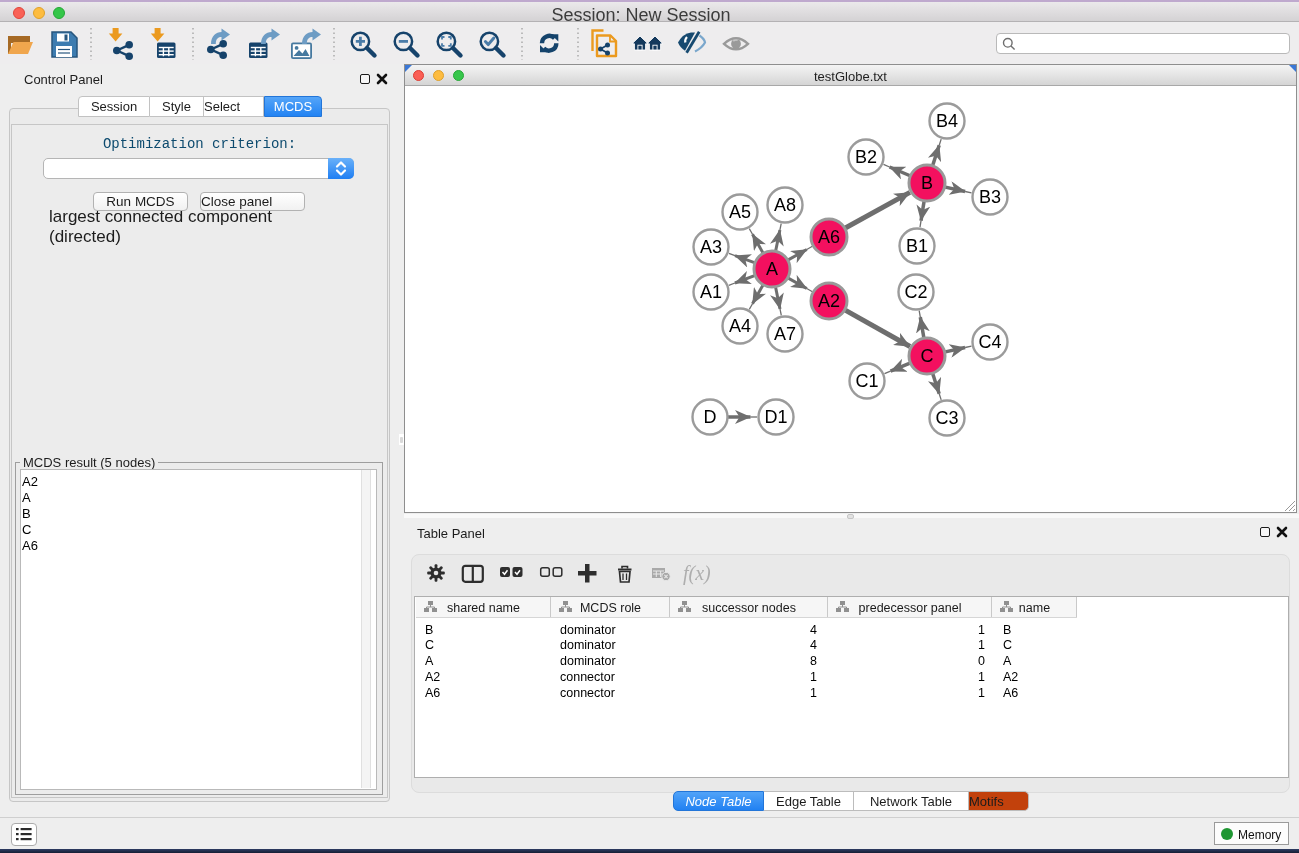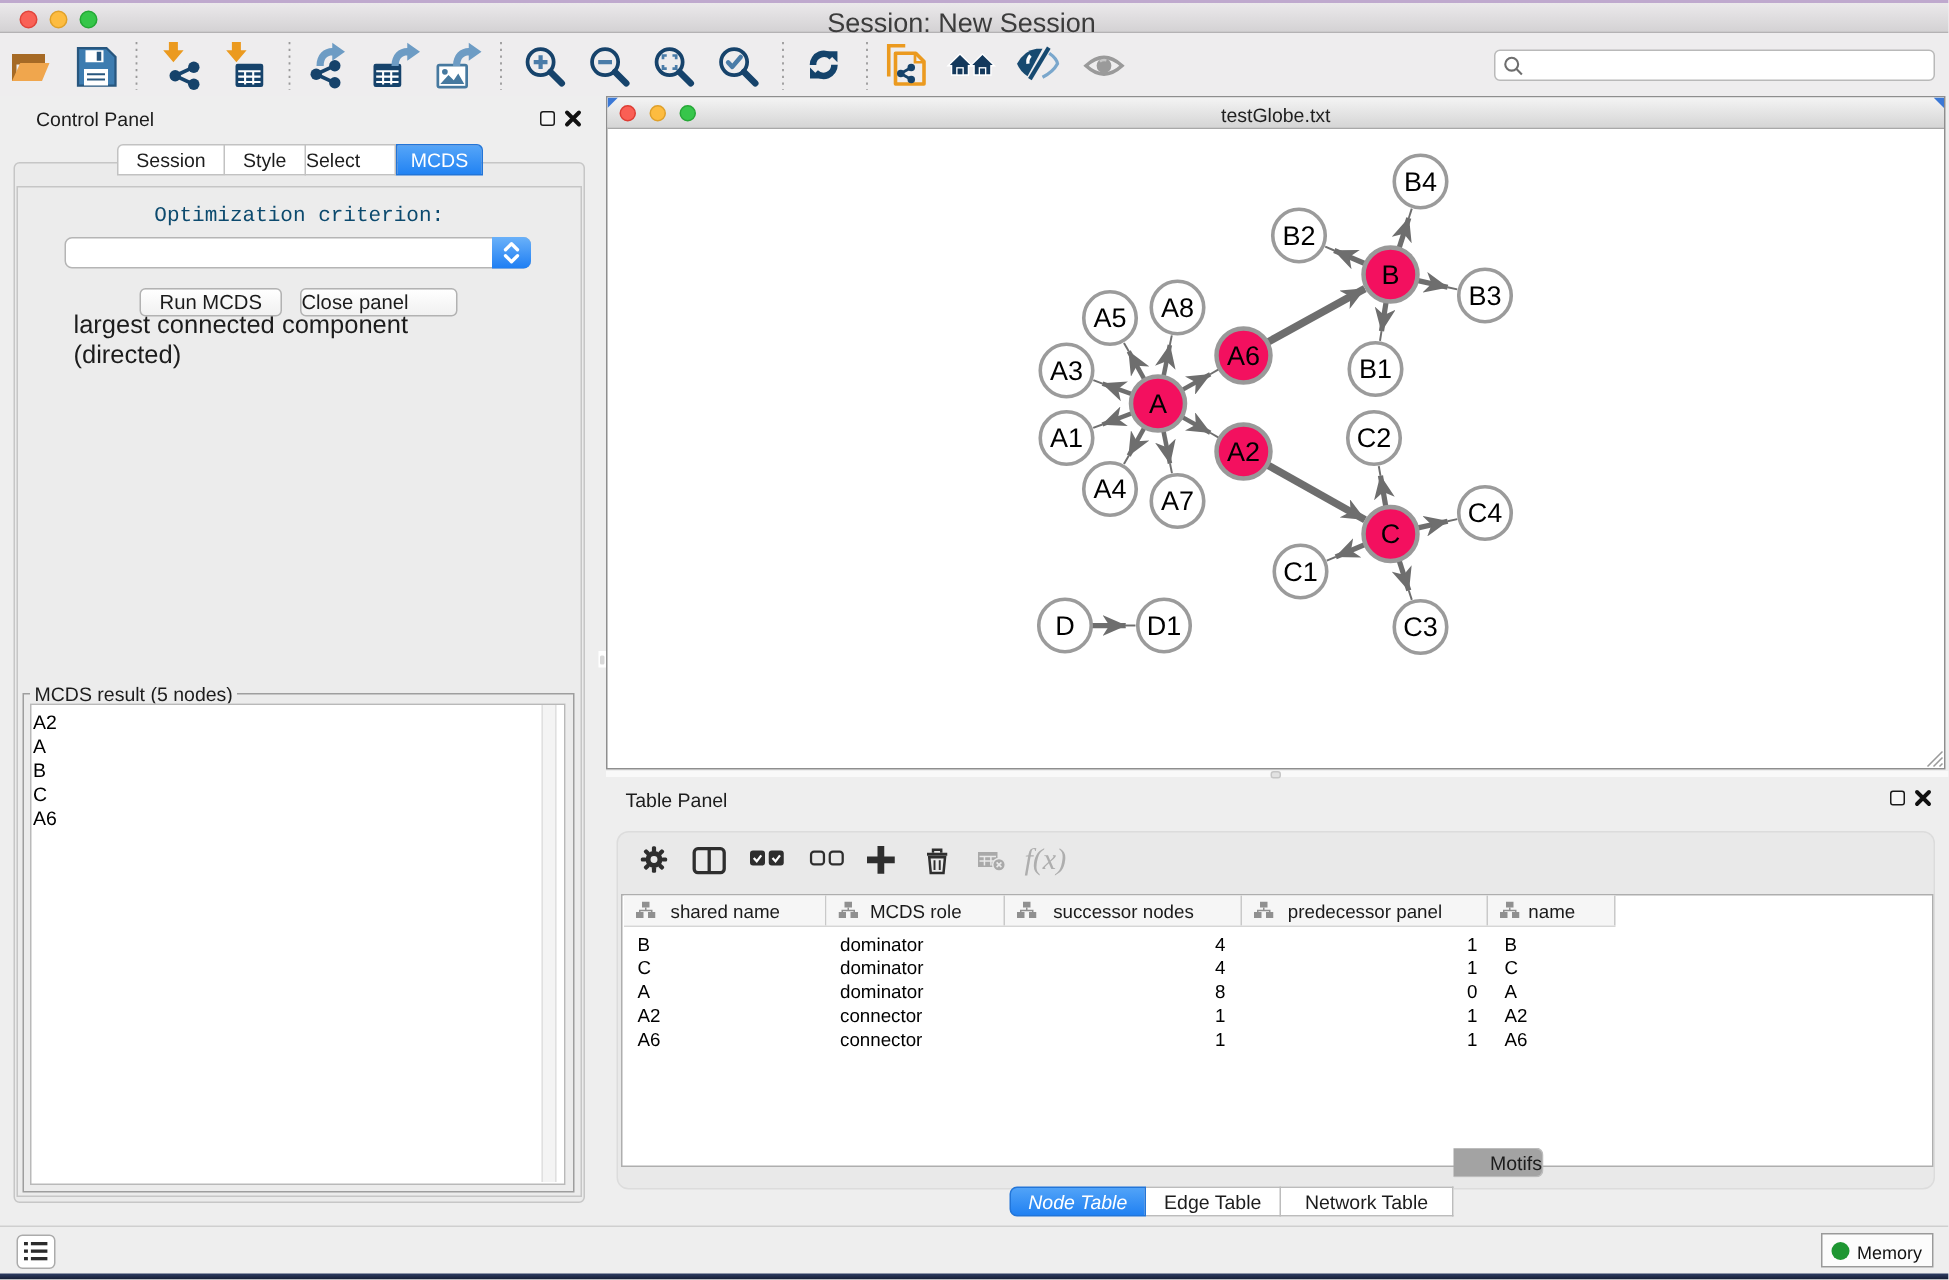--- a/index.html
+++ b/index.html
@@ -429,21 +429,21 @@
 <div class="abs" style="left:1003px;top:670.2px;font-size:12.5px;color:#000;">A2</div>
 <div class="abs" style="left:425px;top:686.1px;font-size:12.5px;color:#000;">A6</div>
 <div class="abs" style="left:560px;top:686.1px;font-size:12.5px;color:#000;">connector</div>
 <div class="abs" style="left:700px;top:686.1px;width:117px;text-align:right;font-size:12.5px;color:#000;">1</div>
 <div class="abs" style="left:860px;top:686.1px;width:125px;text-align:right;font-size:12.5px;color:#000;">1</div>
 <div class="abs" style="left:1003px;top:686.1px;font-size:12.5px;color:#000;">A6</div>
 
 <div class="abs" style="left:673px;top:791px;width:91px;height:20px;background:linear-gradient(#51a3f8,#2181f2);border:1px solid #2275d8;border-radius:5px 0 0 5px;font-size:13px;color:#fff;text-align:center;line-height:19px;font-style:italic;">Node Table</div>
 <div class="abs" style="left:764px;top:791px;width:90px;height:20px;background:#ffffff;border:1px solid #bcbcbc;border-left:none;font-size:13px;color:#1c1c1c;text-align:center;line-height:19px;">Edge Table</div>
 <div class="abs" style="left:854px;top:791px;width:115px;height:20px;background:#ffffff;border:1px solid #bcbcbc;border-left:none;font-size:13px;color:#1c1c1c;text-align:center;line-height:19px;">Network Table</div>
-<div class="abs" style="left:969px;top:765px;width:60px;height:20px;background:#a3a3a3;border:1px solid #bcbcbc;border-left:none;border-radius:0 5px 5px 0;font-size:13px;color:#1c1c1c;text-align:right;line-height:19px;">Motifs</div>
+<div class="abs" style="left:969px;top:791px;width:60px;height:20px;background:#c2410c;border:1px solid #bcbcbc;border-left:none;border-radius:0 5px 5px 0;font-size:13px;color:#1c1c1c;text-align:left;line-height:19px;">Motifs</div>
 
 <div class="abs" style="left:0;top:817px;width:1299px;height:32px;background:#eeeeee;border-top:1px solid #cfcfcf;"></div>
 <div class="abs" style="left:11px;top:823px;width:26px;height:23px;background:#ffffff;border:1px solid #ababab;border-radius:4px;"></div>
 <svg class="abs" style="left:16px;top:828px;" width="16" height="13" viewBox="0 0 16 13">
     <g fill="#2b2b2b">
       <rect x="0" y="0" width="2.6" height="2.2"></rect>
       <rect x="0" y="5" width="2.6" height="2.2"></rect>
       <rect x="0" y="10" width="2.6" height="2.2"></rect>
       <rect x="4.6" y="0" width="11" height="2.2"></rect>
       <rect x="4.6" y="5" width="11" height="2.2"></rect>

